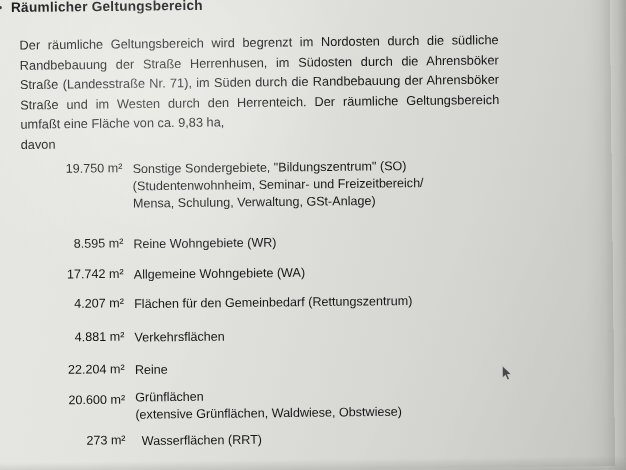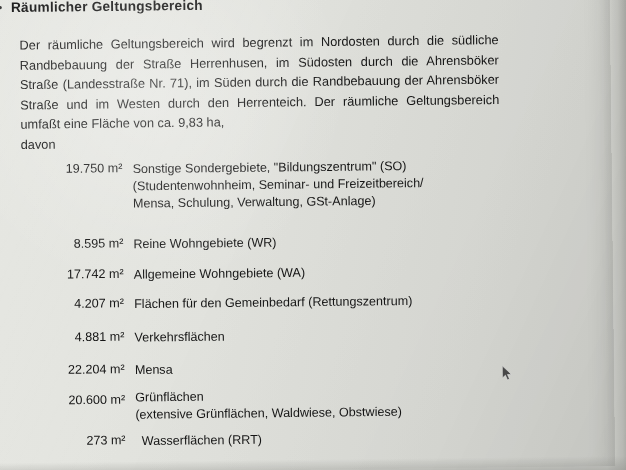--- a/index.html
+++ b/index.html
@@ -187,21 +187,21 @@
           <div class="desc" style="top:133px;">Flächen für den Gemeinbedarf (Rettungszentrum)</div>
         </div>
 
         <div class="row">
           <div class="area" style="left:20px; top:166px;">4.881 m²</div>
           <div class="desc" style="top:166px;">Verkehrsflächen</div>
         </div>
 
         <div class="row">
           <div class="area" style="left:20px; top:198px;">22.204 m²</div>
-          <div class="desc" style="top:198px;">Mensa</div>
+          <div class="desc" style="top:198px;">Reine</div>
         </div>
 
         <div class="row">
           <div class="area" style="left:20px; top:228px;">20.600 m²</div>
           <div class="desc" style="top:225px;">Grünflächen
 (extensive Grünflächen, Waldwiese, Obstwiese)</div>
         </div>
 
         <div class="row">
           <div class="area" style="left:20px; top:268px;">273 m²</div>

